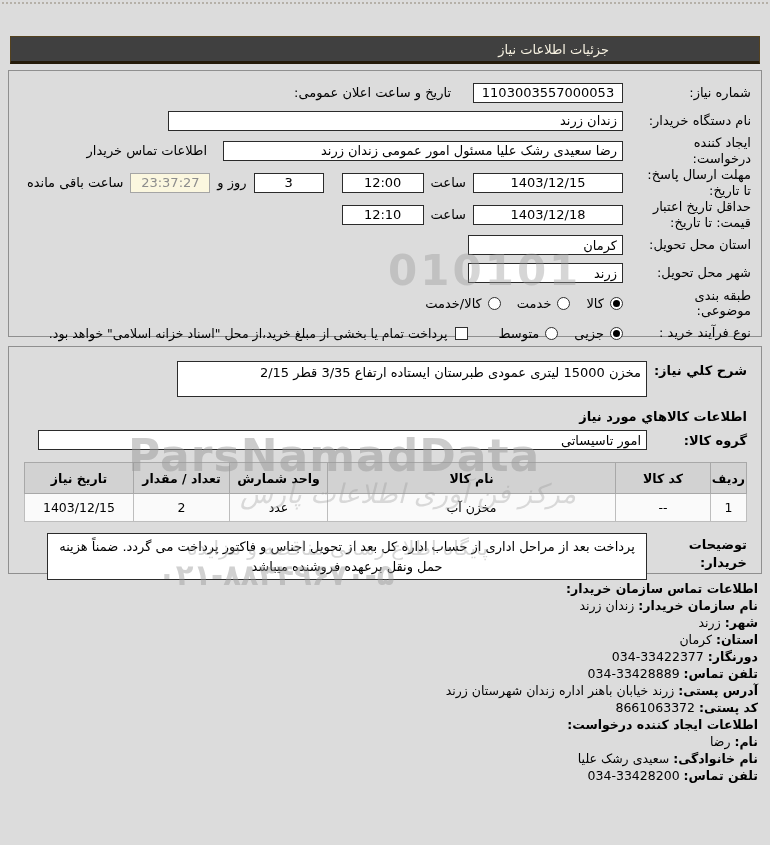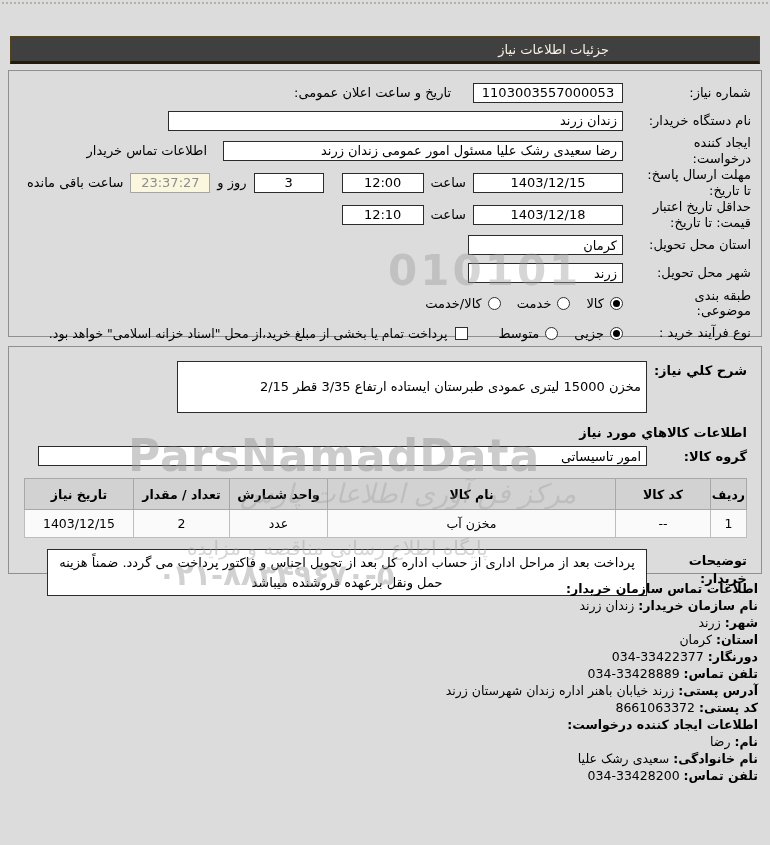--- a/index.html
+++ b/index.html
@@ -50,21 +50,21 @@
   .radio.sel::after { content:""; position:absolute; inset:2px; background:#000; border-radius:50%; }
   .ropt { margin-left:16px; white-space:nowrap; }
   .cb { width:13px; height:13px; border:1px solid #2f2f2f; background:#fff; display:inline-block; flex:0 0 auto; margin:0 14px 0 8px; }
   .cbtext { white-space:nowrap; font-size:12.5px; }
 
   .bold { font-weight:bold; }
   .desc-row { display:flex; align-items:flex-start; margin-top:6px; }
   .desc-label { flex:0 0 100px; font-weight:bold; padding-top:2px; }
   .desc-box {
     width:470px; min-height:36px; background:#fff; border:1px solid #2b2b2b;
-    padding:16px 5px; text-align:right; line-height:1.4;
+    padding:2px 5px; text-align:right; line-height:1.4;
   }
   .goods-title { font-weight:bold; margin:12px 0 6px; }
   .group-row { display:flex; align-items:center; margin-top:4px; }
   .group-label { flex:0 0 100px; font-weight:bold; }
   .group-inp { width:609px; }
 
   table.goods { border-collapse:collapse; margin-top:12px; width:722px; table-layout:fixed; }
   table.goods th {
     background:#d2d2d2; border:1px solid #a8a8a8; font-weight:bold;
     height:31px; font-size:12.5px; text-align:center;

